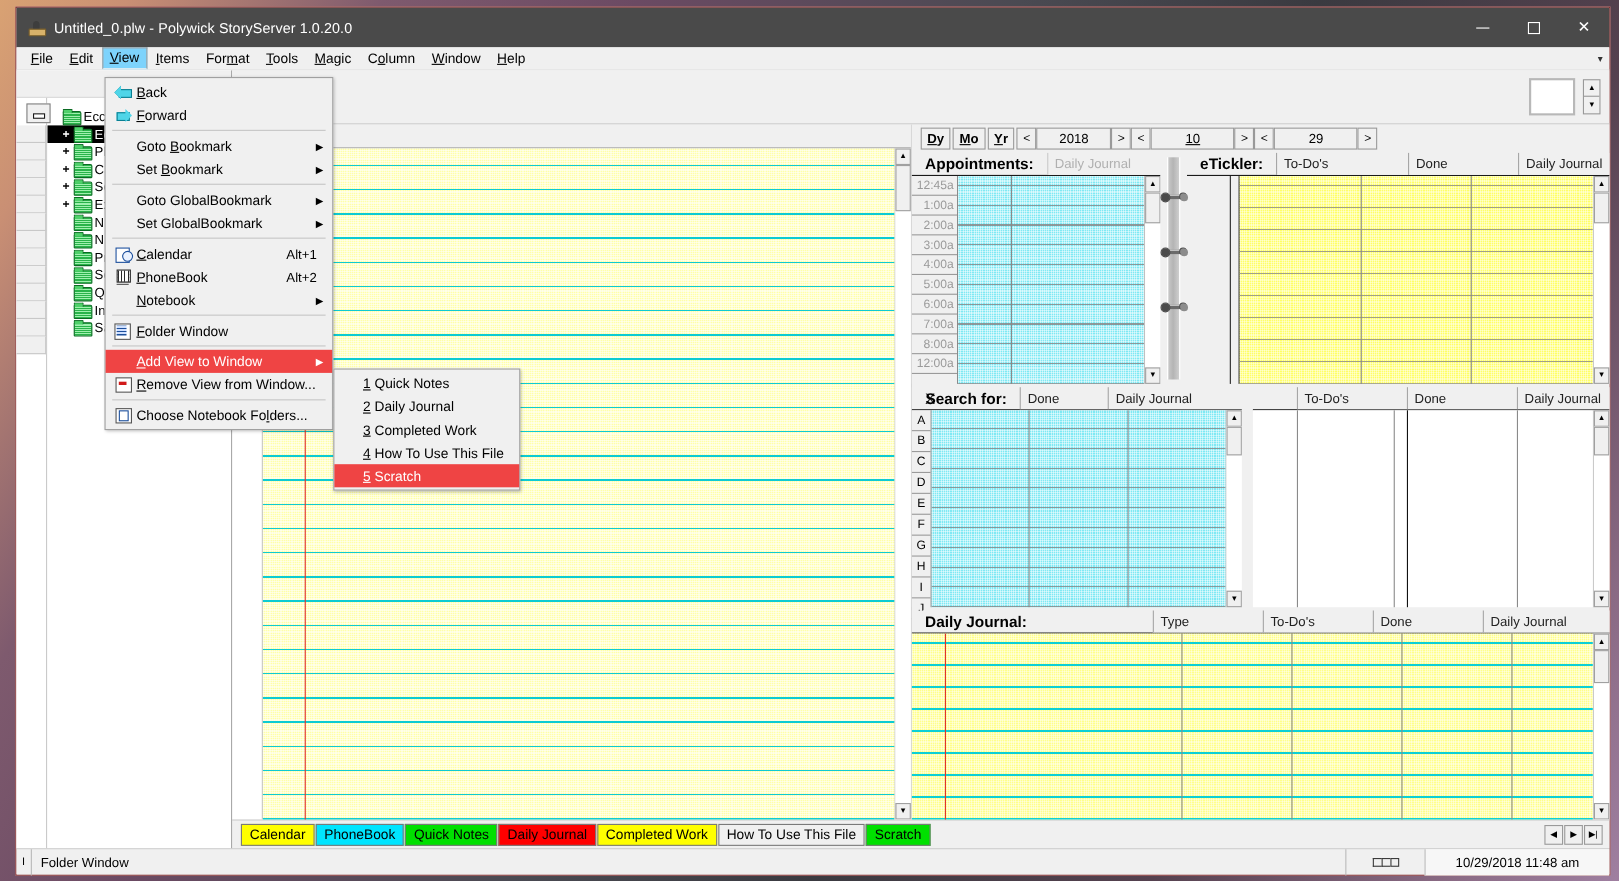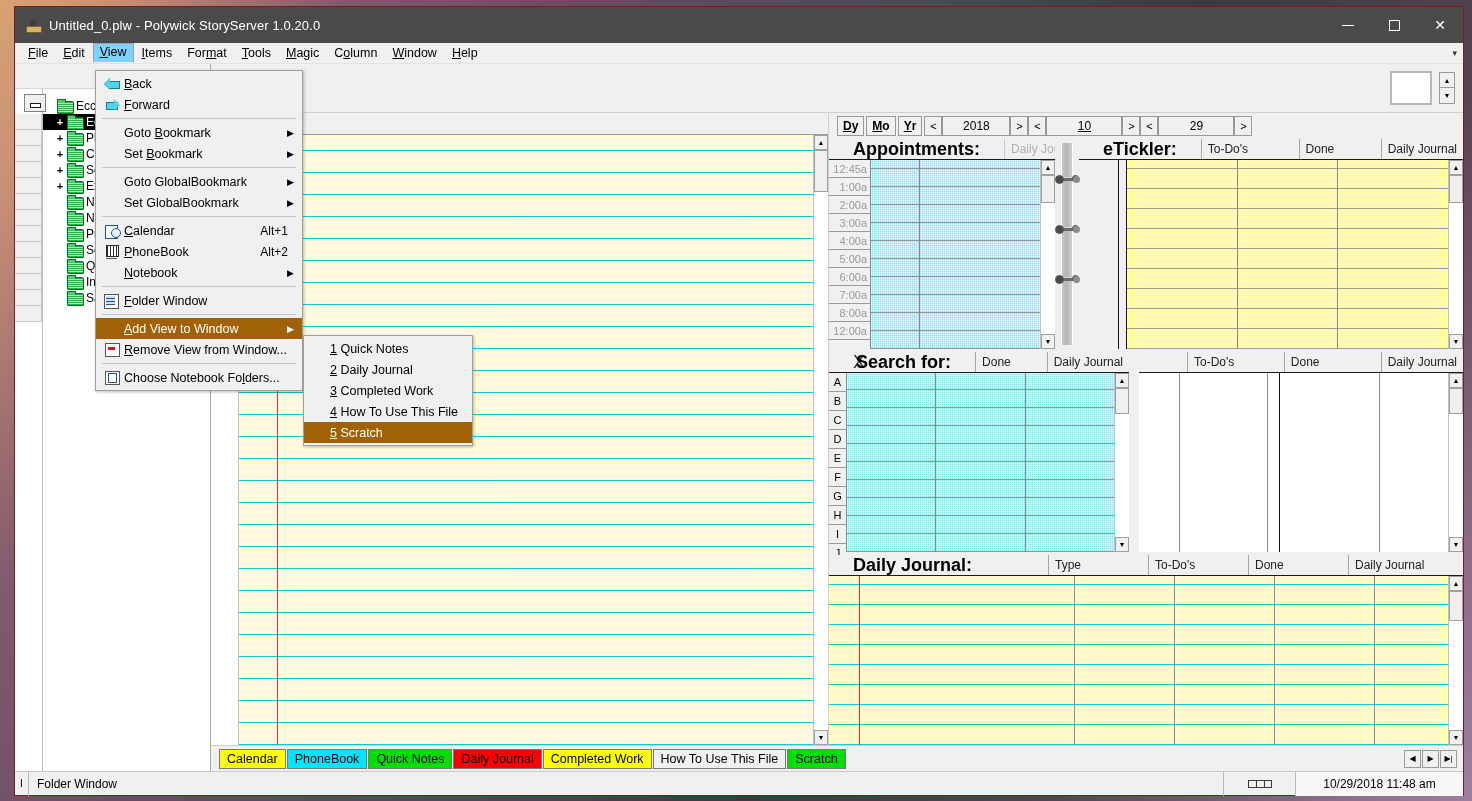--- a/index.html
+++ b/index.html
@@ -209,22 +209,22 @@
   .dfield.mo { width: 76px; text-decoration: underline; }
   .dfield.dy { width: 76px; }
 
   
   .panel { display: flex; flex-direction: column; min-height: 0; }
   .panel-head {
     height: 21px; flex: 0 0 21px; display: flex; align-items: stretch; background: #f0f0f0;
     border-bottom: 1px solid #1a1a1a;
   }
   .ph-title {
-    display: flex; align-items: center; font-size: 18px; font-weight: bold; color: #000;
-    padding: 0 24px; white-space: nowrap;
+    display: flex; align-items: center; font-size: 14px; font-weight: bold; color: #000;
+    padding: 0 12px; white-space: nowrap;
   }
   .ph-col {
     display: flex; align-items: center; font-size: 12px; color: #222;
     padding: 0 6px; border-left: 1px solid #a6a6a6; background: #f0f0f0; white-space: nowrap;
   }
   .ph-col.ghost { color: #b0b0b0; border-left: 1px solid #cacaca; }
   .ph-spacer { flex: 1 1 auto; }
 
   .grid-body { flex: 1 1 auto; display: flex; min-height: 0; }
   .grid-rowhdr { width: 18px; flex: 0 0 18px; background: #f0f0f0; border-right: 1px solid #8a8a8a; }
@@ -316,21 +316,21 @@
   
   #view-menu {
     position: absolute; left: 80px; top: 63px; width: 208px;
     background: #f0f0f0; border: 1px solid #a0a0a0; z-index: 80;
     padding: 2px 0; box-shadow: 1px 1px 3px rgba(0,0,0,.28);
   }
   .mrow {
     height: 21px; display: flex; align-items: center; font-size: 12.5px; color: #000;
     padding-left: 4px; position: relative;
   }
-  .mrow.hl { background: #a16207; color: #fff; }
+  .mrow.hl { background: #ef4444; color: #fff; }
   .mrow .mico { width: 24px; flex: 0 0 24px; display:flex; align-items:center; justify-content:center; }
   .mrow .mlabel { flex: 1 1 auto; }
   .mrow .macc { font-size: 12px; color: #000; padding-right: 14px; }
   .mrow .marrow { position:absolute; right: 8px; font-size: 9px; }
   .msep { height: 1px; background: #c5c5c5; margin: 3px 6px 3px 6px; }
 
   .ico-arrow-l, .ico-arrow-r { position: relative; width: 16px; height: 12px; }
   .ico-arrow-l::before {
     content:""; position:absolute; left:4px; top:3px; width:10px; height:6px;
     background:#4fd5e8; border:1px solid #0a7f92;

